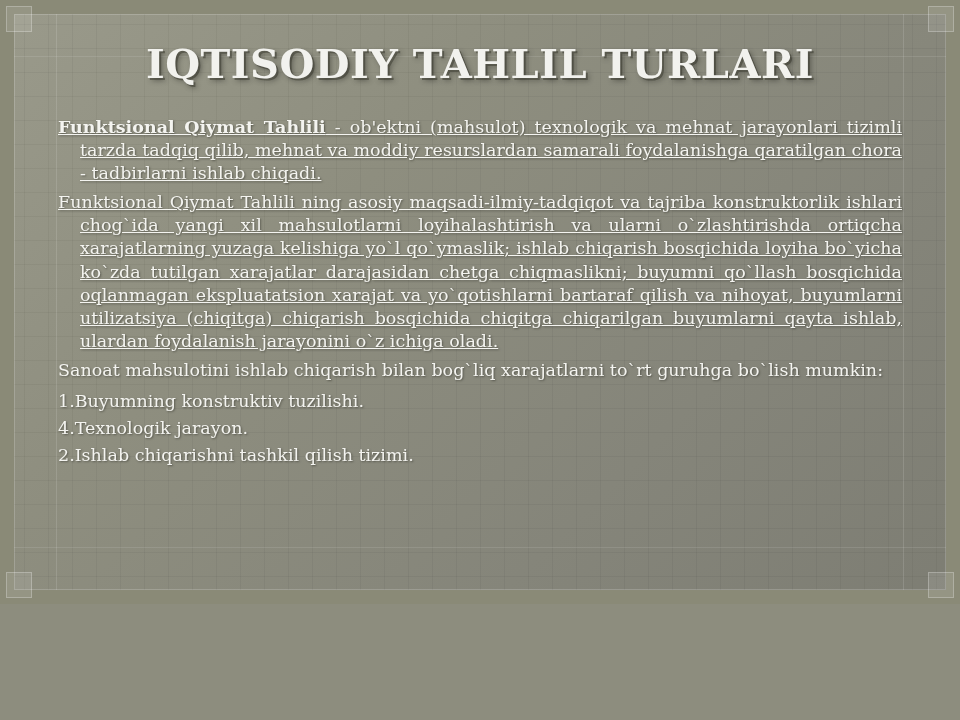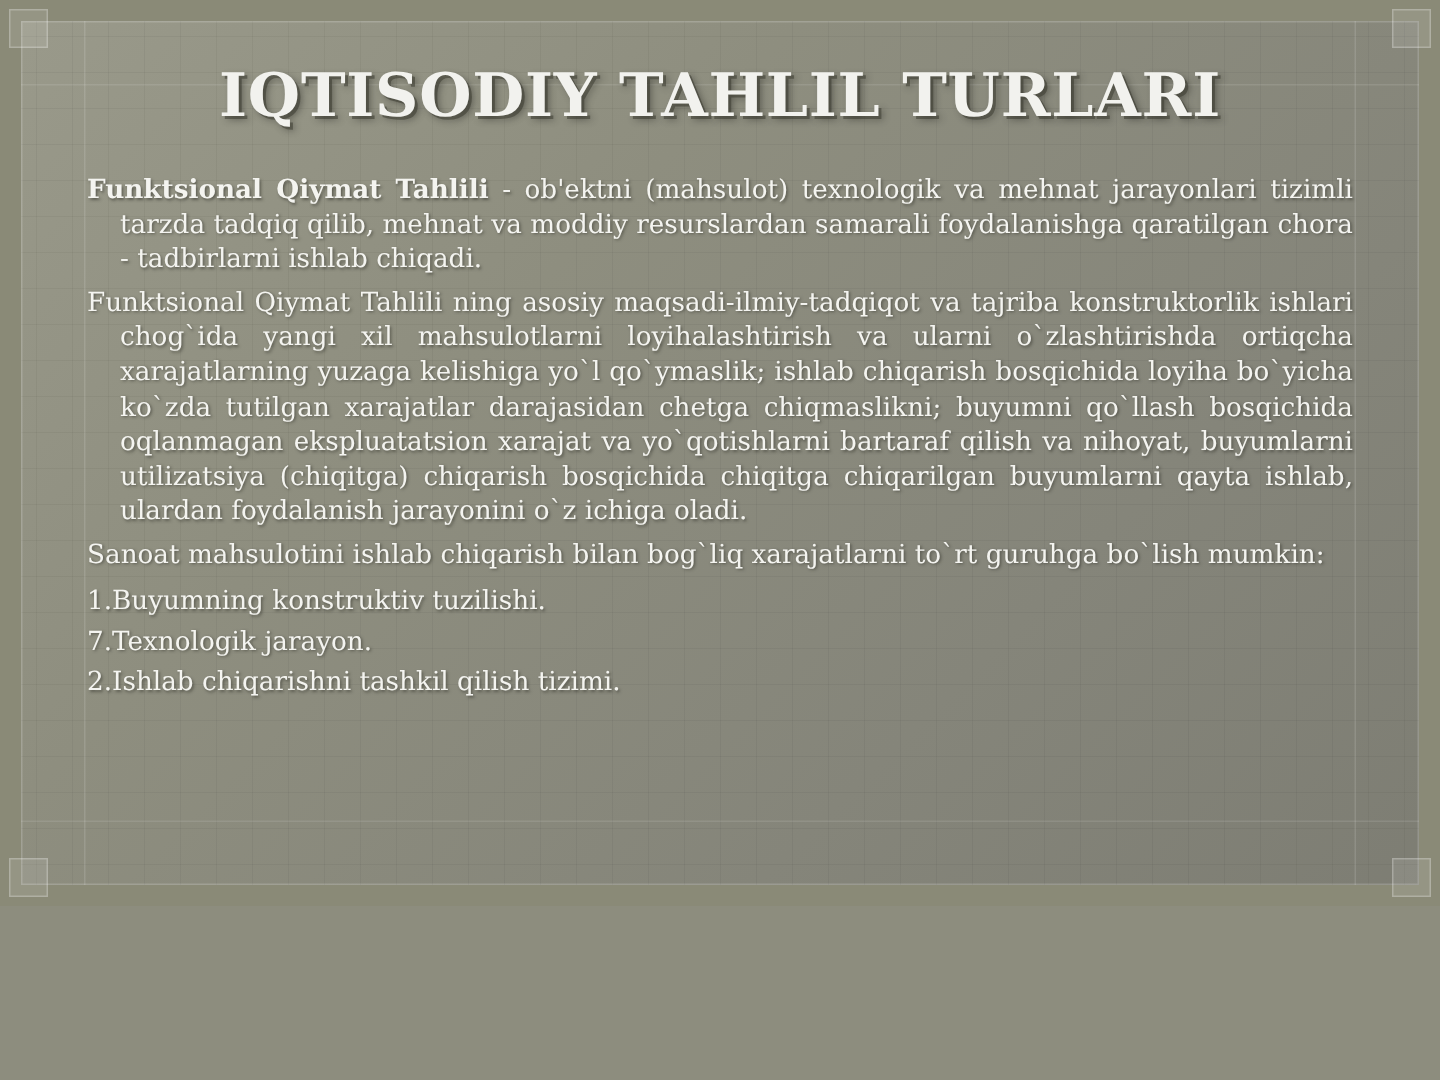--- a/index.html
+++ b/index.html
@@ -106,20 +106,21 @@
   }
 
   p.para {
     margin: 0 0 6px 0;
     text-align: justify;
     text-indent: 0;
   }
   p.para.indent {
     padding-left: 22px;
     text-indent: -22px;
+    text-decoration: underline;
   }
   p.para b {
     font-weight: bold;
   }
 
   .list {
     margin: 8px 0 0 0;
     padding: 0;
     list-style: none;
   }
@@ -151,19 +152,19 @@
     <div class="body">
 
       <p class="para indent"><b>Funktsional Qiymat Tahlili</b><span> - ob'ektni (mahsulot) texnologik va mehnat jarayonlari tizimli tarzda tadqiq qilib, mehnat va moddiy resurslardan samarali foydalanishga qaratilgan chora - tadbirlarni ishlab chiqadi.</span></p>
 
       <p class="para indent">Funktsional Qiymat Tahlili ning asosiy maqsadi-ilmiy-tadqiqot va tajriba konstruktorlik ishlari chog`ida yangi xil mahsulotlarni loyihalashtirish va ularni o`zlashtirishda ortiqcha xarajatlarning yuzaga kelishiga yo`l qo`ymaslik; ishlab chiqarish bosqichida loyiha bo`yicha ko`zda tutilgan xarajatlar darajasidan chetga chiqmaslikni; buyumni qo`llash bosqichida oqlanmagan ekspluatatsion xarajat va yo`qotishlarni bartaraf qilish va nihoyat, buyumlarni utilizatsiya (chiqitga) chiqarish bosqichida chiqitga chiqarilgan buyumlarni qayta ishlab, ulardan foydalanish jarayonini o`z ichiga oladi.</p>
 
       <p class="para">Sanoat mahsulotini ishlab chiqarish bilan bog`liq xarajatlarni to`rt guruhga bo`lish mumkin:</p>
 
       <ul class="list">
         <li>1.Buyumning konstruktiv tuzilishi.</li>
-        <li>7.Texnologik jarayon.</li>
+        <li>4.Texnologik jarayon.</li>
         <li>2.Ishlab chiqarishni tashkil qilish tizimi.</li>
       </ul>
 
     </div>
   </div>
 </div>
 
 </body></html>

